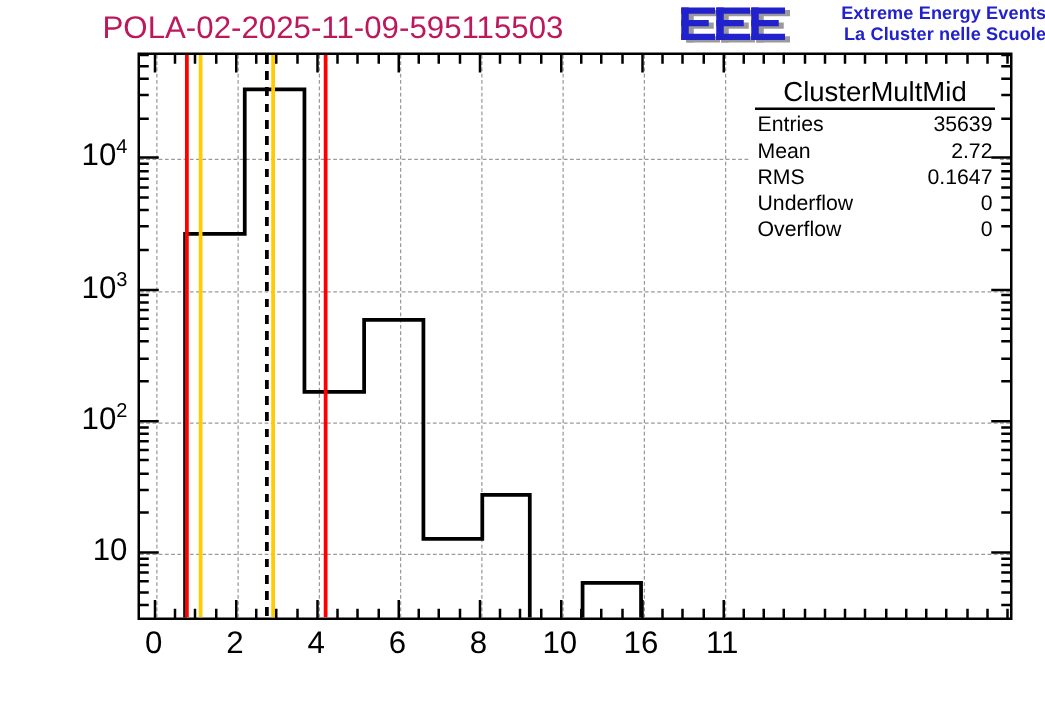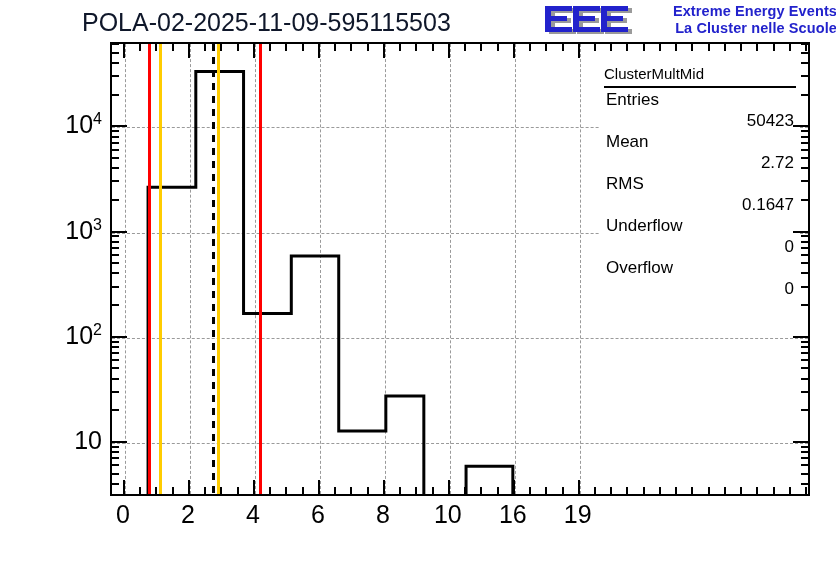--- a/index.html
+++ b/index.html
@@ -5,21 +5,21 @@
 <style>
   html,body{margin:0;padding:0;background:#ffffff;}
   body{width:836px;height:572px;overflow:hidden;
        font-family:"Liberation Sans",sans-serif;color:#000;}
   #canvas{position:relative;width:836px;height:572px;background:#fff;}
 
   
   .title{
     position:absolute;left:82px;top:8px;
     font-size:25px;line-height:28px;letter-spacing:0px;
-    white-space:nowrap;color:#0f172a;
+    white-space:nowrap;color:#be185d;
   }
 
   
   .logo{position:absolute;left:543px;top:2px;width:290px;height:38px;text-align:right;}
   .logo-letters{position:absolute;left:0;top:3px;width:90px;height:32px;}
   .logo-letters svg{display:block;}
   .logo-text{position:absolute;left:89px;top:1px;width:205px;}
   .logo-line{
     font-size:14.5px;line-height:17px;color:#2222cc;white-space:nowrap;
     font-weight:bold;letter-spacing:.1px;
@@ -65,24 +65,24 @@
   
   .vline{position:absolute;top:0;bottom:0;width:3px;}
 
   
   .stats{
     position:absolute;left:600px;top:62px;width:200px;
     background:#fff;font-size:17px;line-height:21px;color:#000;
     padding:0;
   }
   .stats-title{
-    border-bottom:2px solid #000;
-    padding:1px 0 2px 0;margin:0 4px 1px 4px;font-size:15px;
-  }
-  .stats-row{display:flex;justify-content:space-between;padding:0 6px;flex-direction:column;}
+    text-align:center;border-bottom:2px solid #000;
+    padding:1px 0 2px 0;margin:0 4px 1px 4px;font-size:22px;
+  }
+  .stats-row{display:flex;justify-content:space-between;padding:0 6px;}
   .stats-row .k{text-align:left;white-space:nowrap;}
   .stats-row .v{text-align:right;white-space:nowrap;}
 </style>
 </head>
 <body>
 
 <div id="canvas">
 
   <div class="title">POLA-02-2025-11-09-595115503</div>
 
@@ -152,21 +152,21 @@
         <div class="vline" style="left: 147.27px; background: rgb(255, 0, 0);"></div>
       </div>
   </div>
 
 
   <div class="stats">
     <div class="stats-title">ClusterMultMid</div>
     <div id="stats-rows">
         <div class="stats-row">
           <span class="k">Entries</span>
-          <span class="v">50423</span>
+          <span class="v">35639</span>
         </div>
         <div class="stats-row">
           <span class="k">Mean</span>
           <span class="v">2.72</span>
         </div>
         <div class="stats-row">
           <span class="k">RMS</span>
           <span class="v">0.1647</span>
         </div>
         <div class="stats-row">
@@ -344,18 +344,18 @@
     <div class="tick yt" style="left: 801px; top: 51.8287px; width: 8px; height: 2px;"></div>
     <div class="tick yt" style="left: 111px; top: 43.4982px; width: 8px; height: 2px;"></div>
     <div class="tick yt" style="left: 801px; top: 43.4982px; width: 8px; height: 2px;"></div>
     <div class="xlab" style="left: 92.993px;">0</div>
     <div class="xlab" style="left: 157.958px;">2</div>
     <div class="xlab" style="left: 222.923px;">4</div>
     <div class="xlab" style="left: 287.889px;">6</div>
     <div class="xlab" style="left: 352.854px;">8</div>
     <div class="xlab" style="left: 417.819px;">10</div>
     <div class="xlab" style="left: 482.784px;">16</div>
-    <div class="xlab" style="left: 547.749px;">19</div>
+    <div class="xlab" style="left: 547.749px;">11</div>
     <div class="ylab" style="left: 30px; top: 427.989px;">10</div>
     <div class="ylab" style="left: 30px; top: 322.781px;">10<sup>2</sup></div>
     <div class="ylab" style="left: 30px; top: 217.574px;">10<sup>3</sup></div>
     <div class="ylab" style="left: 30px; top: 112.366px;">10<sup>4</sup></div>
   </div>
 
 </body></html>

